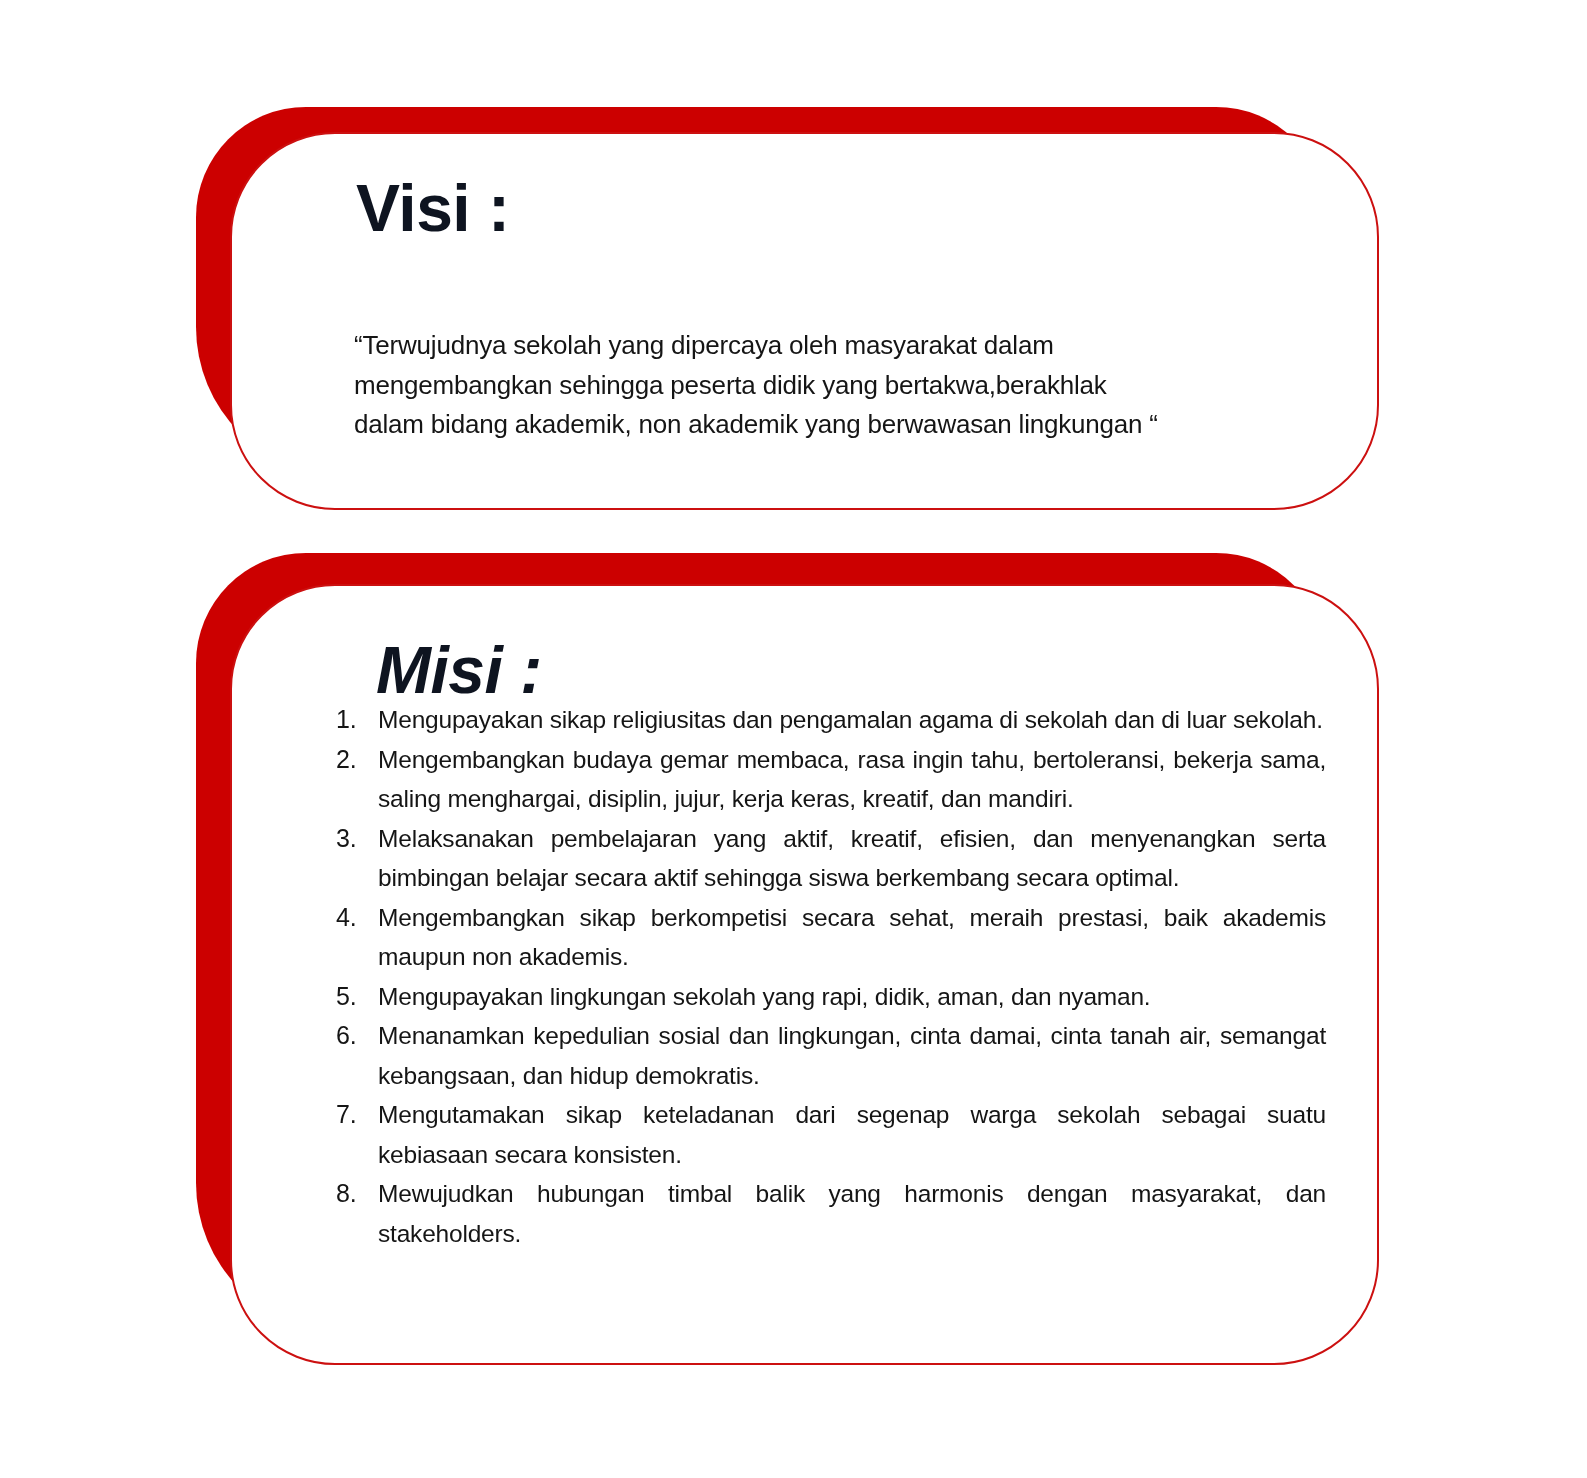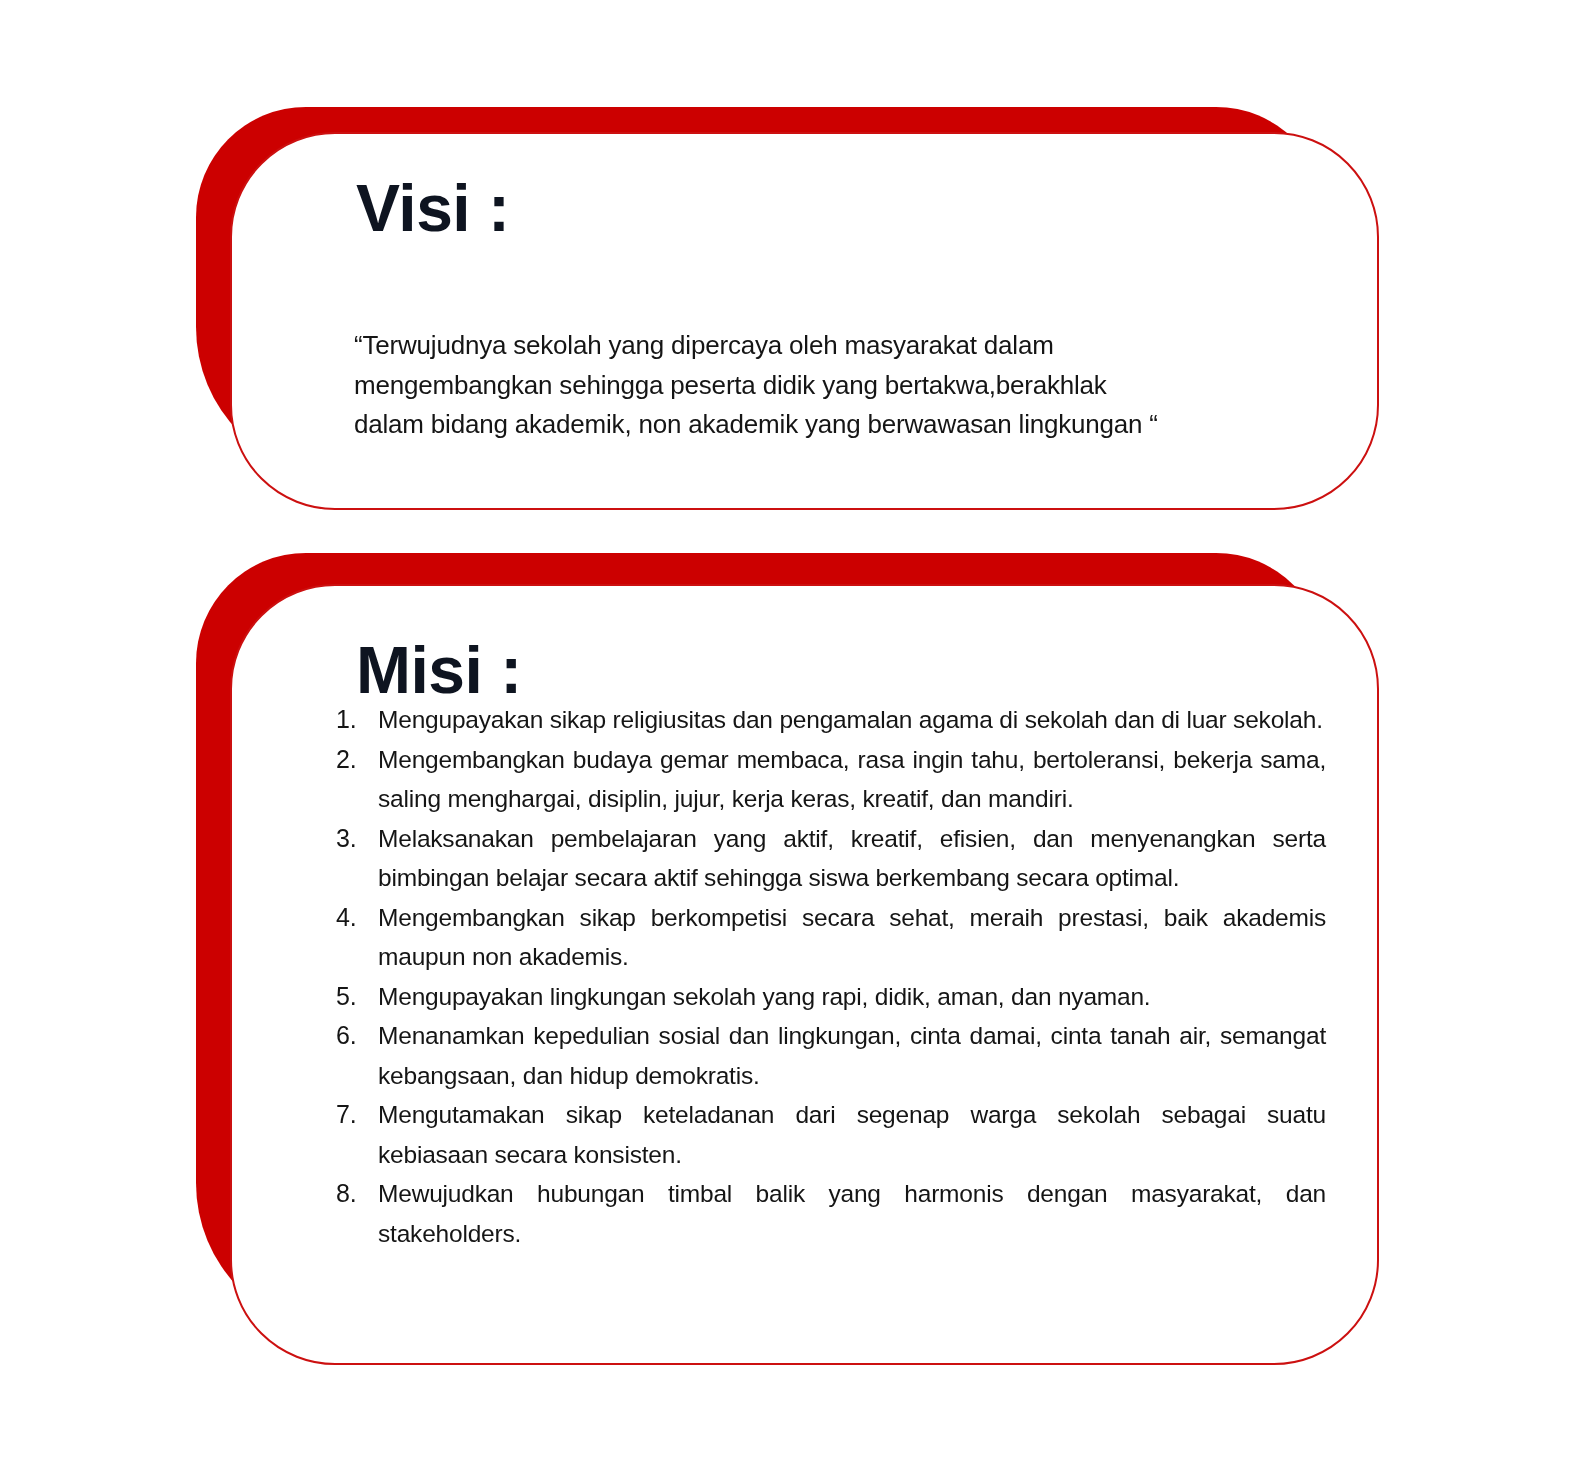--- a/index.html
+++ b/index.html
@@ -57,21 +57,21 @@
     #visi-text span { display: block; white-space: nowrap; }
 
     
     #misi-back {
       left: 196px; top: 553px; width: 1130px; height: 780px;
       border-radius: 110px 110px 0 150px;
     }
     #misi-card {
       left: 230px; top: 584px; width: 1149px; height: 781px;
     }
-    #misi-title { left: 356px; top: 632px; }
+    #misi-title { left: 376px; top: 632px; font-style: italic; }
     #misi-list {
       position: absolute;
       left: 336px; top: 700px; width: 990px;
       margin: 0; padding: 0;
       list-style: none;
       font-size: 24.5px;
       color: #151515;
       letter-spacing: -0.2px;
     }
     .misi-item {

